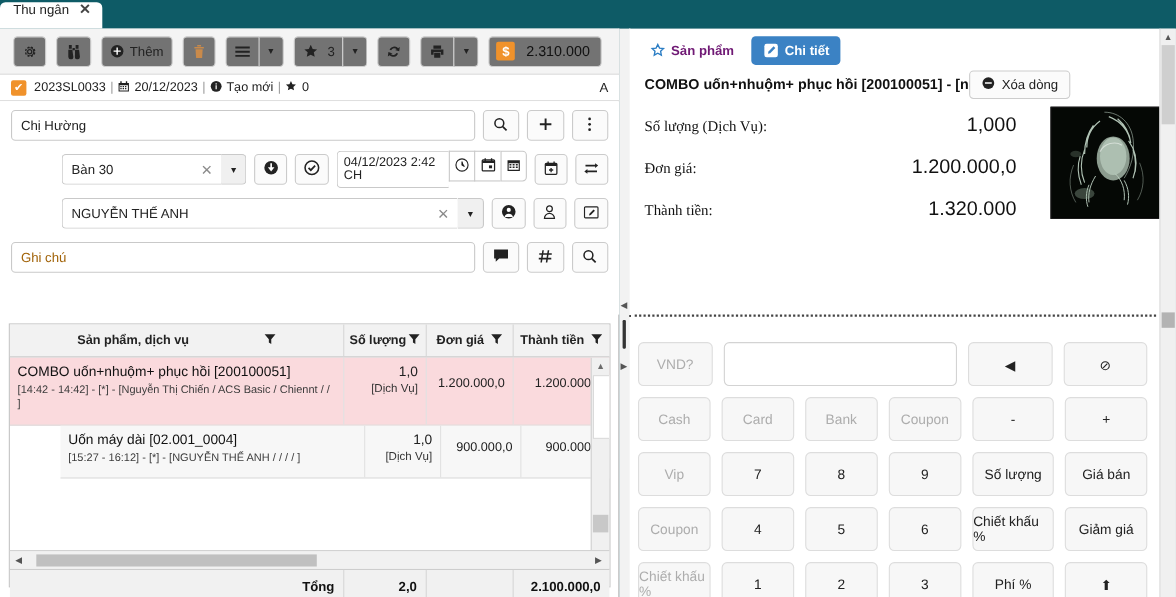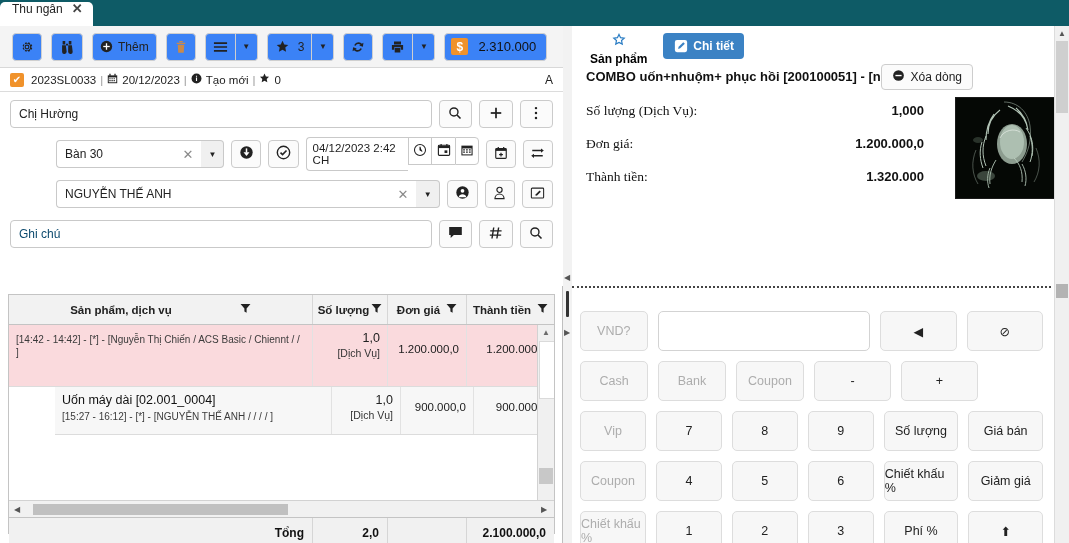--- a/index.html
+++ b/index.html
@@ -23,21 +23,21 @@
             border-right:1px solid #bfbfbf;box-sizing:border-box;}
   .splitter{position:absolute;left:563px;top:26px;width:9px;height:517px;background:#f2f2f2;
             border-right:1px solid #c9c9c9;}
   .splitter-handle{position:absolute;left:3px;top:265px;width:3px;height:26px;background:#333;border-radius:1px;}
   .splitter-arrow{position:absolute;left:1px;font-size:8px;color:#555;}
   .rightpane{position:absolute;left:572px;top:26px;width:497px;height:517px;background:#fff;overflow:hidden;}
 
   
   .toolbar{position:absolute;left:0;top:0;width:563px;height:42px;background:#f4f4f4;
            border-bottom:1px solid #d8d8d8;box-sizing:border-box;display:flex;align-items:center;padding-left:12px;}
-  .tbtn{height:28px;min-width:30px;background:#3b82f6;border:1px solid #cfcfcf;border-radius:4px;
+  .tbtn{height:28px;min-width:30px;background:#737373;border:1px solid #cfcfcf;border-radius:4px;
         display:flex;align-items:center;justify-content:center;gap:5px;padding:0 7px;box-sizing:border-box;
         font-size:12px;color:#222;cursor:pointer;margin-right:9px;}
   .tbtn.nogap{margin-right:0;border-radius:4px 0 0 4px;}
   .tbtn.caret{width:22px;min-width:22px;padding:0;border-left:none;border-radius:0 4px 4px 0;margin-right:9px;}
   .tbtn svg{display:block;}
   .money-badge{width:17px;height:17px;background:#f0922b;color:#fff;font-weight:bold;font-size:12px;
                display:flex;align-items:center;justify-content:center;border-radius:2px;}
   .money-txt{font-size:13px;color:#111;margin-left:5px;}
 
   
@@ -47,21 +47,21 @@
   .chk{width:14px;height:14px;background:#f0922b;border-radius:2px;display:flex;align-items:center;
        justify-content:center;color:#fff;font-size:10px;margin-right:7px;cursor:pointer;}
   .sep{margin:0 4px;color:#999;}
   .status-right{margin-left:auto;font-size:12px;color:#222;}
 
   
   .formarea{position:absolute;left:0;top:66px;width:563px;height:194px;background:#fff;padding:8px 10px 0 10px;box-sizing:border-box;}
   .frow{display:flex;align-items:center;height:28px;margin-bottom:12px;}
   .fld{height:28px;border:1px solid #c9c9c9;border-radius:4px;background:#fff;display:flex;align-items:center;
        padding:0 8px;box-sizing:border-box;font-size:12px;color:#222;}
-  .fld.ph{color:#0c4a6e;}
+  .fld.ph{color:#a16207;}
   .ibtn{width:34px;height:28px;background:#fbfbfb;border:1px solid #cbcbcb;border-radius:4px;
         display:flex;align-items:center;justify-content:center;margin-left:7px;cursor:pointer;box-sizing:border-box;}
   .clearx{margin-left:auto;color:#8a8a8a;font-size:13px;cursor:pointer;padding-left:6px;}
   .dd{width:26px;height:28px;background:#f0f0f0;border:1px solid #c9c9c9;border-left:none;
       border-radius:0 4px 4px 0;display:flex;align-items:center;justify-content:center;cursor:pointer;box-sizing:border-box;}
   .attached{border-radius:4px 0 0 4px;border-right:none;margin-left:46px;}
   .datefld{height:28px;border:1px solid #c9c9c9;border-radius:4px 0 0 4px;border-right:none;background:#fff;
            display:flex;align-items:center;padding:16px 6px;font-size:11.5px;color:#222;box-sizing:border-box;}
   .dicon{width:27px;height:28px;border:1px solid #c9c9c9;border-right:none;background:#fff;
          display:flex;align-items:center;justify-content:center;box-sizing:border-box;cursor:pointer;}
@@ -95,32 +95,32 @@
   .hs-thumb{position:absolute;left:24px;top:3px;width:255px;height:11px;background:#c0c0c0;}
   .totalrow{display:flex;height:30px;background:#f1f1f1;border-top:1px solid #c4c4c4;box-sizing:border-box;}
   .tc{display:flex;align-items:center;box-sizing:border-box;border-right:1px solid #d6d6d6;
       font-size:12px;font-weight:bold;color:#111;padding:0 8px;height:29px;}
   .tc:last-child{border-right:none;}
 
   
   .rtabs{display:flex;align-items:center;gap:6px;padding:7px 0 0 8px;height:32px;box-sizing:border-box;}
   .rtab{display:flex;align-items:center;gap:5px;height:26px;padding:0 10px;border-radius:4px;
         font-size:12px;font-weight:bold;cursor:pointer;box-sizing:border-box;}
-  .rtab.plain{color:#000000;background:transparent;flex-direction:column;}
+  .rtab.plain{color:#701a75;background:transparent;}
   .rtab.active{background:#3b82c4;color:#fff;}
   .rtab-ico{width:15px;height:15px;display:flex;align-items:center;justify-content:center;}
   .detail{position:relative;padding:10px 14px 0 14px;}
   .dtitle{font-size:13px;font-weight:bold;color:#111;max-width:340px;line-height:18px;}
   .delrow{position:absolute;right:96px;top:6px;}
   .delbtn{height:26px;background:#fbfbfb;border:1px solid #cdcdcd;border-radius:4px;display:flex;
           align-items:center;gap:6px;padding:0 10px;font-size:12px;color:#222;cursor:pointer;box-sizing:border-box;}
   .thumb{position:absolute;right:14px;top:39px;width:98px;height:100px;border:1px solid #1b1b1b;overflow:hidden;background:#000;}
   .drow{display:flex;align-items:baseline;width:338px;margin-top:17px;}
   .dlabel{font-family:"Liberation Serif",serif;font-size:13.5px;color:#111;}
-  .dval{margin-left:auto;font-size:13px;font-weight:bold;color:#111;}
+  .dval{margin-left:auto;font-size:18px;font-weight:normal;color:#111;}
   .dotline{position:absolute;left:0;top:228px;width:479px;border-top:2px dotted #444;}
   .addtitle{position:absolute;left:0;top:255px;width:479px;text-align:center;font-size:13.5px;font-weight:bold;color:#111;}
 
   
   .keypad{position:absolute;left:8px;top:285px;width:463px;}
   .krow{display:flex;gap:10px;margin-bottom:10px;}
   .key{height:40px;background:#f7f7f7;border:1px solid #dddddd;border-radius:5px;display:flex;
        align-items:center;justify-content:center;font-size:12.5px;color:#3b3b3b;cursor:pointer;box-sizing:border-box;}
   .key.w1{width:68px;}
   .key.w2{width:77px;}
@@ -463,20 +463,21 @@
                 <path fill="#222" d="M0.6 1h10.8L7.2 6v4.6L4.8 9.2V6z"></path>
               </svg>
           </span>
         </div>
       </div>
 
       <div class="gridbody">
 
         <div class="grow sel" style="height:62px;">
           <div class="gc" style="width:304px;">
+            <div class="pname">COMBO uốn+nhuộm+ phục hồi [200100051]</div>
             <div class="pmeta">[14:42 - 14:42] - [*] - [Nguyễn Thị Chiến / ACS Basic / Chiennt / / ]</div>
           </div>
           <div class="gc qty" style="width:75px;">
             <div>1,0</div>
             <div class="qtyunit">[Dịch Vụ]</div>
           </div>
           <div class="gc num" style="width:79px;">1.200.000,0</div>
           <div class="gc num" style="width:87px;">1.200.000,0</div>
         </div>
 
@@ -597,20 +598,21 @@
 
     <div class="keypad" id="keypad">
         <div class="krow" style="gap: 10px;">
           <div class="key w1 disabled">VND?</div>
           <div class="kinput"></div>
           <div class="key w2 dark">◀</div>
           <div class="key w2 dark">⊘</div>
         </div>
         <div class="krow">
           <div class="key w1 disabled">Cash</div>
+          <div class="key w1 disabled">Card</div>
           <div class="key w1 disabled">Bank</div>
           <div class="key w1 disabled">Coupon</div>
           <div class="key w2 dark">-</div>
           <div class="key w2 dark">+</div>
         </div>
         <div class="krow">
           <div class="key w1 disabled">Vip</div>
           <div class="key w1 dark">7</div>
           <div class="key w1 dark">8</div>
           <div class="key w1 dark">9</div>

